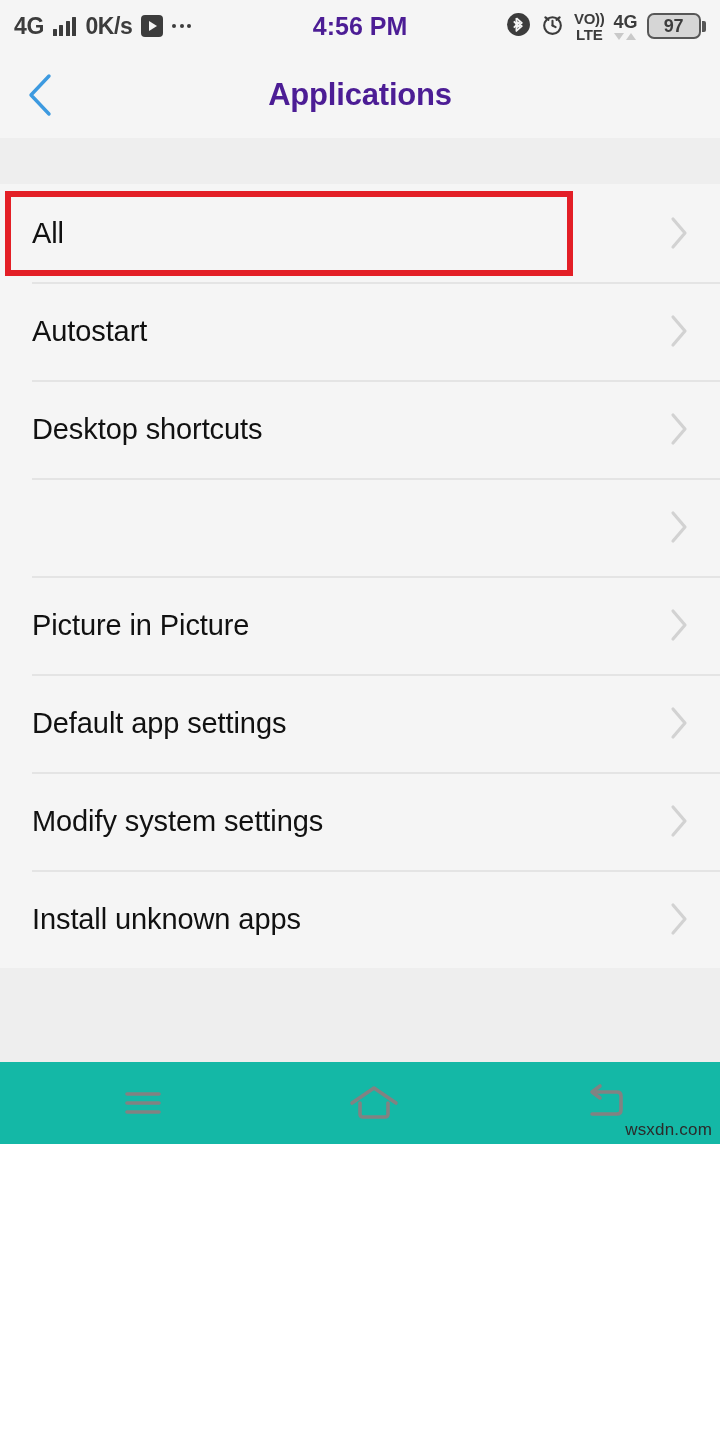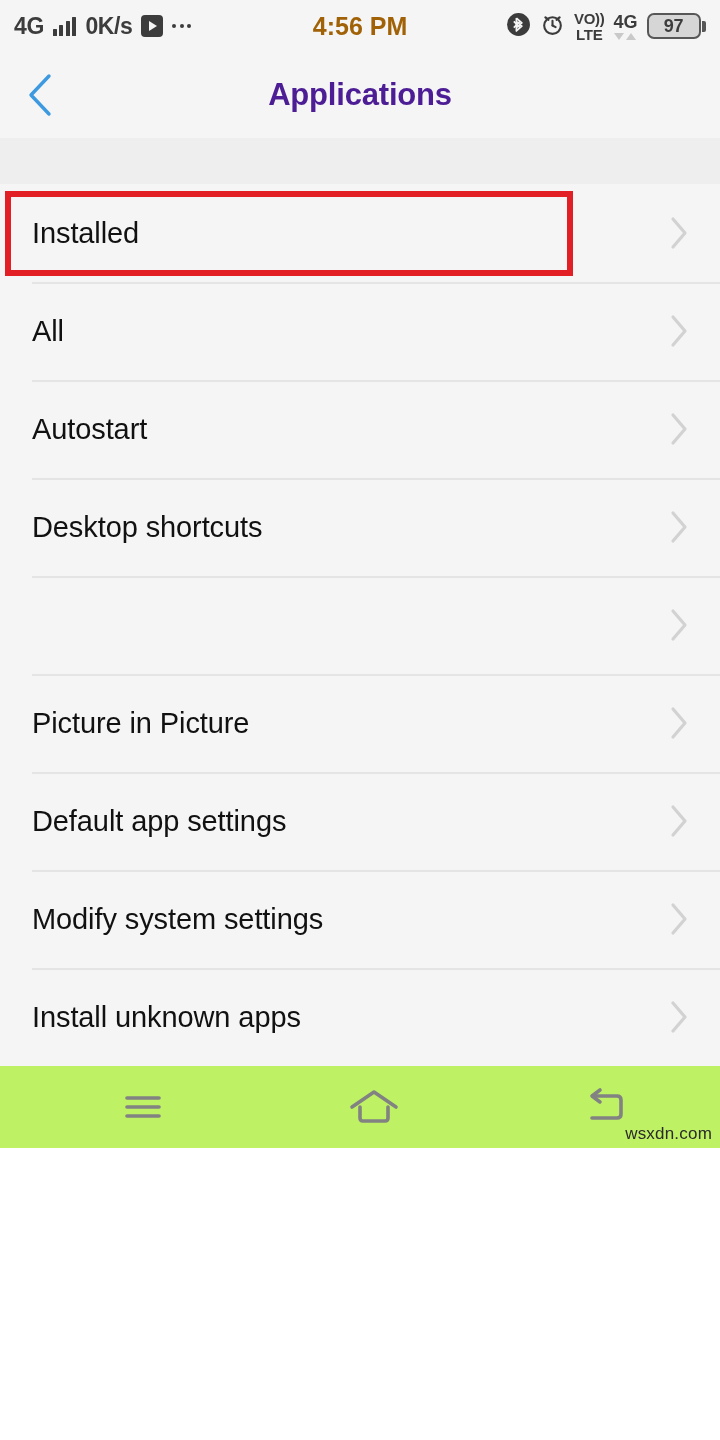--- a/index.html
+++ b/index.html
@@ -56,21 +56,21 @@
   .sb-text {
     font-size: 23px;
     font-weight: bold;
     color: #3c3c3c;
     letter-spacing: -0.4px;
     font-family: "Liberation Sans Narrow", "Liberation Sans", sans-serif;
   }
   .sb-time {
     font-size: 25px;
     font-weight: bold;
-    color: #a16207;
+    color: #4c1d95;
     letter-spacing: 0px;
   }
   .signal-bars {
     display: flex;
     align-items: flex-end;
     gap: 2.5px;
     height: 20px;
   }
   .signal-bars i {
     display: block;
@@ -261,21 +261,21 @@
     border: 6px solid #e31f26;
     box-sizing: border-box;
     pointer-events: none;
     z-index: 5;
   }
 
   
   .nav-bar {
     height: 82px;
     flex: 0 0 82px;
-    background: #bef264;
+    background: #14b8a6;
     display: flex;
     align-items: center;
     position: relative;
     padding-left: 28px;
   }
   .nav-btn {
     flex: 1;
     display: flex;
     align-items: center;
     justify-content: center;
@@ -363,26 +363,20 @@
         <polyline points="26,6 8,25 26,44" fill="none" stroke="#3d9ae0" stroke-width="3.4" stroke-linecap="round" stroke-linejoin="round"></polyline>
       </svg>
     </div>
     <div class="app-title">Applications</div>
   </div>
 
   <div class="spacer-band spacer-top"></div>
 
   <div class="list">
 
-    <div class="row">
-      <span class="row-label">Installed</span>
-      <svg class="row-chevron" width="22" height="36" viewBox="0 0 22 36">
-        <polyline points="5,4 17,18 5,32" fill="none" stroke="#d2d2d2" stroke-width="3.2" stroke-linecap="round" stroke-linejoin="round"></polyline>
-      </svg>
-    </div>
 
     <div class="row">
       <span class="row-label">All</span>
       <svg class="row-chevron" width="22" height="36" viewBox="0 0 22 36">
         <polyline points="5,4 17,18 5,32" fill="none" stroke="#d2d2d2" stroke-width="3.2" stroke-linecap="round" stroke-linejoin="round"></polyline>
       </svg>
     </div>
 
     <div class="row">
       <span class="row-label">Autostart</span>

